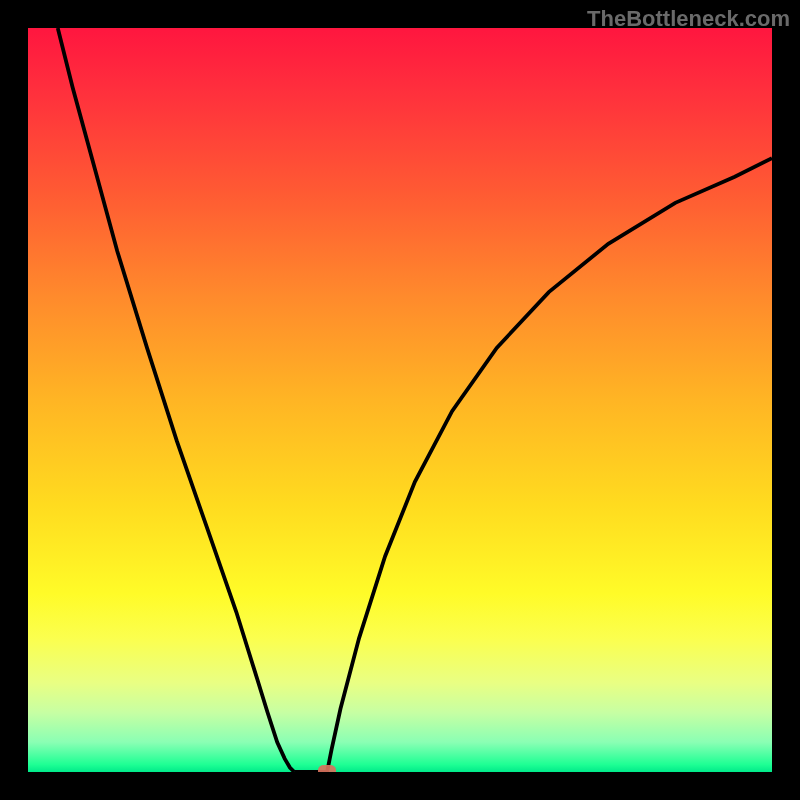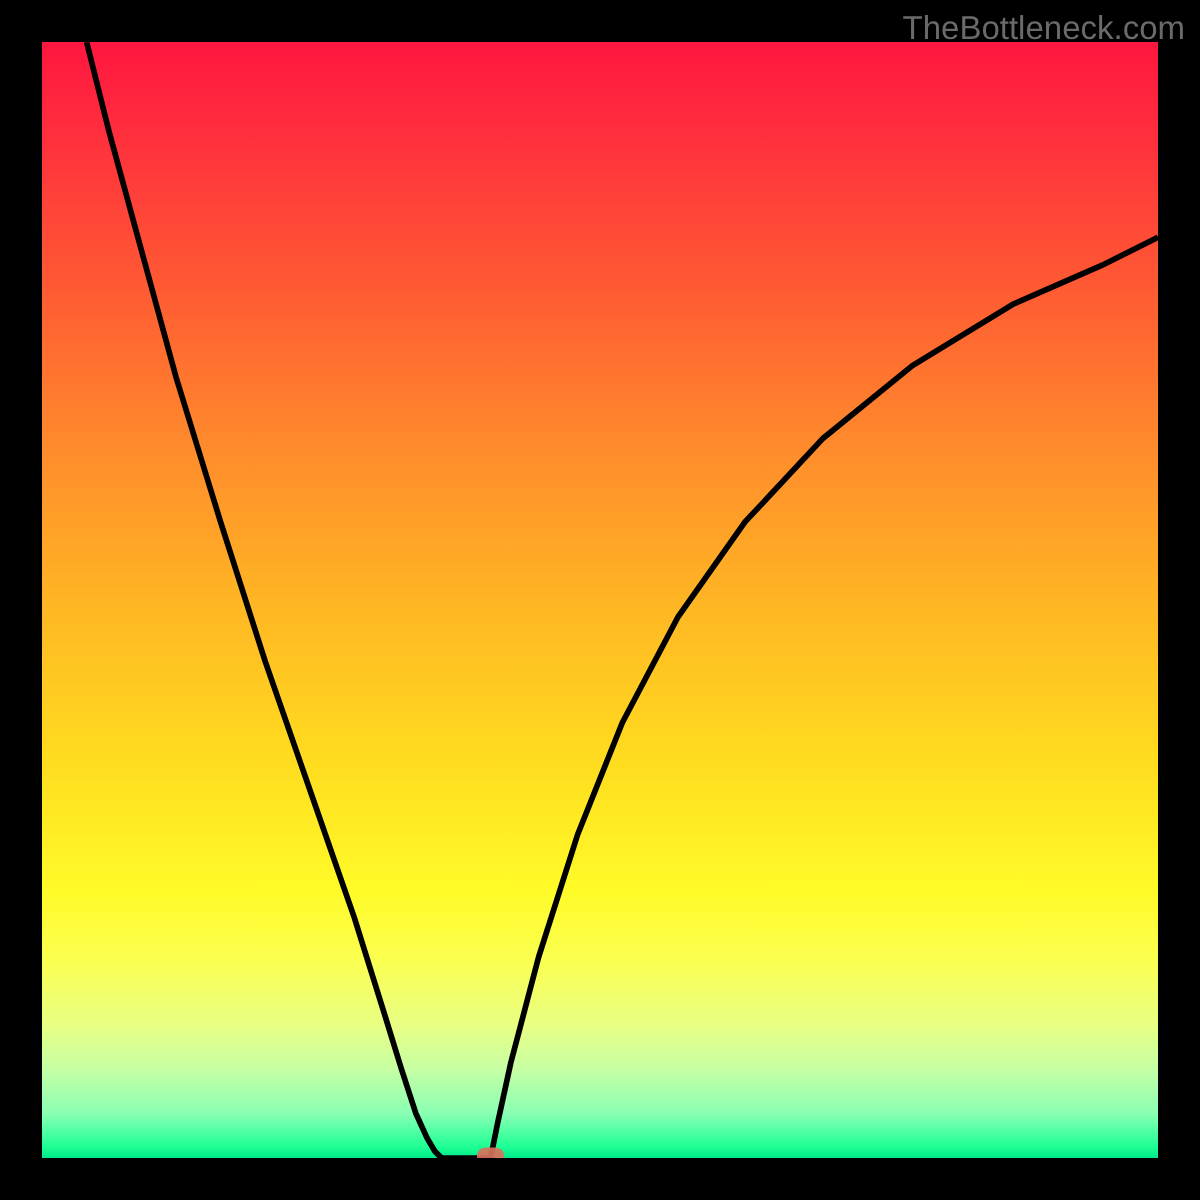--- a/index.html
+++ b/index.html
@@ -10,21 +10,21 @@
     background: #000;
     position: relative;
     font-family: Arial, sans-serif;
   }
   .watermark {
     position: absolute;
     top: 6px;
     right: 10px;
     color: #6a6a6a;
     font-size: 22px;
-    font-weight: 400;
+    font-weight: 700;
     z-index: 10;
   }
   .outer {
     position: absolute;
     left: 0;
     top: 0;
     width: 800px;
     height: 800px;
     background: #000;
   }

